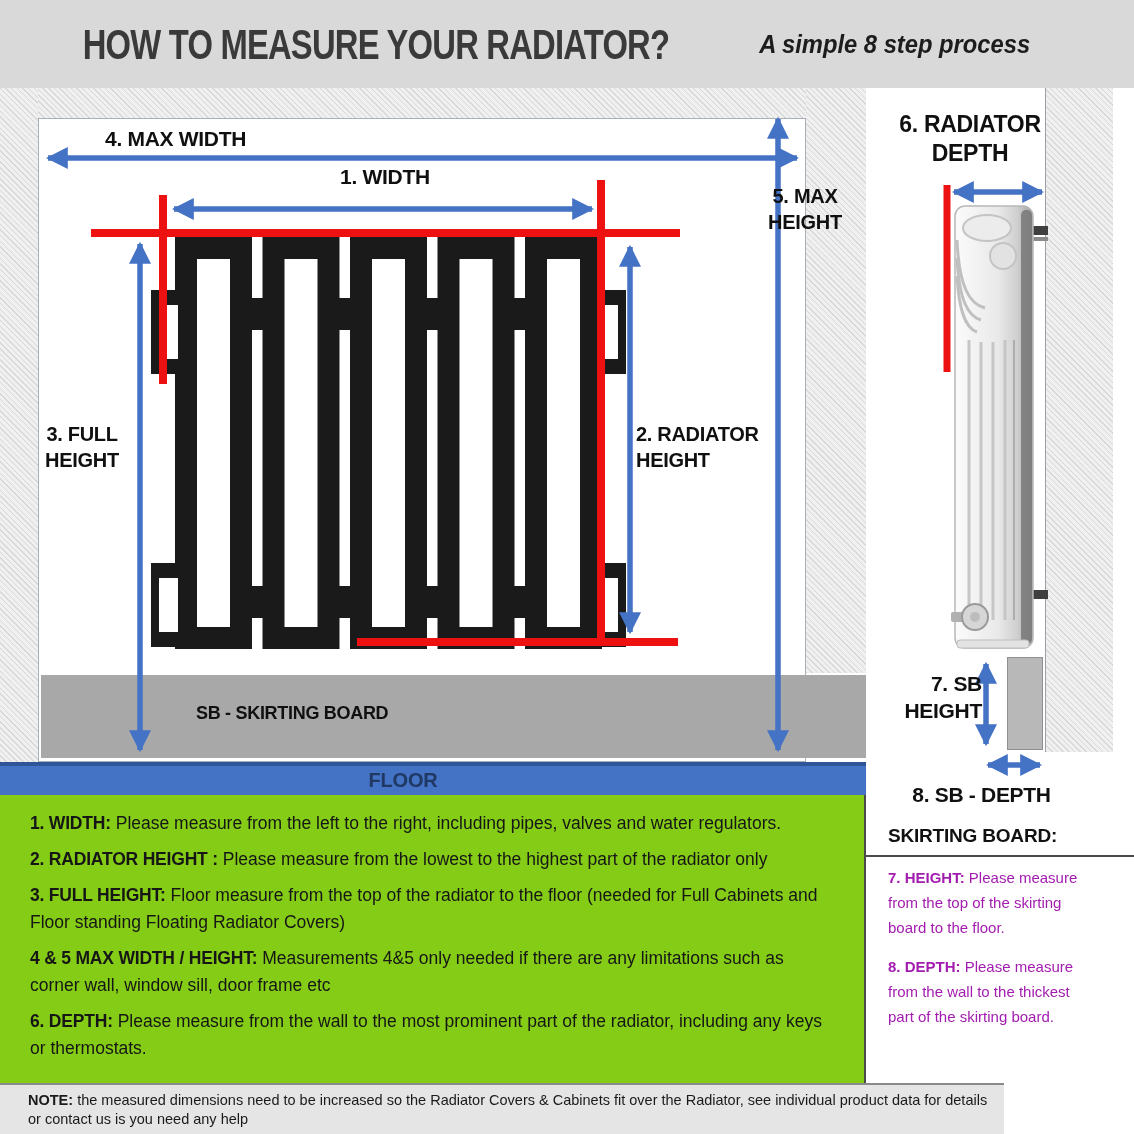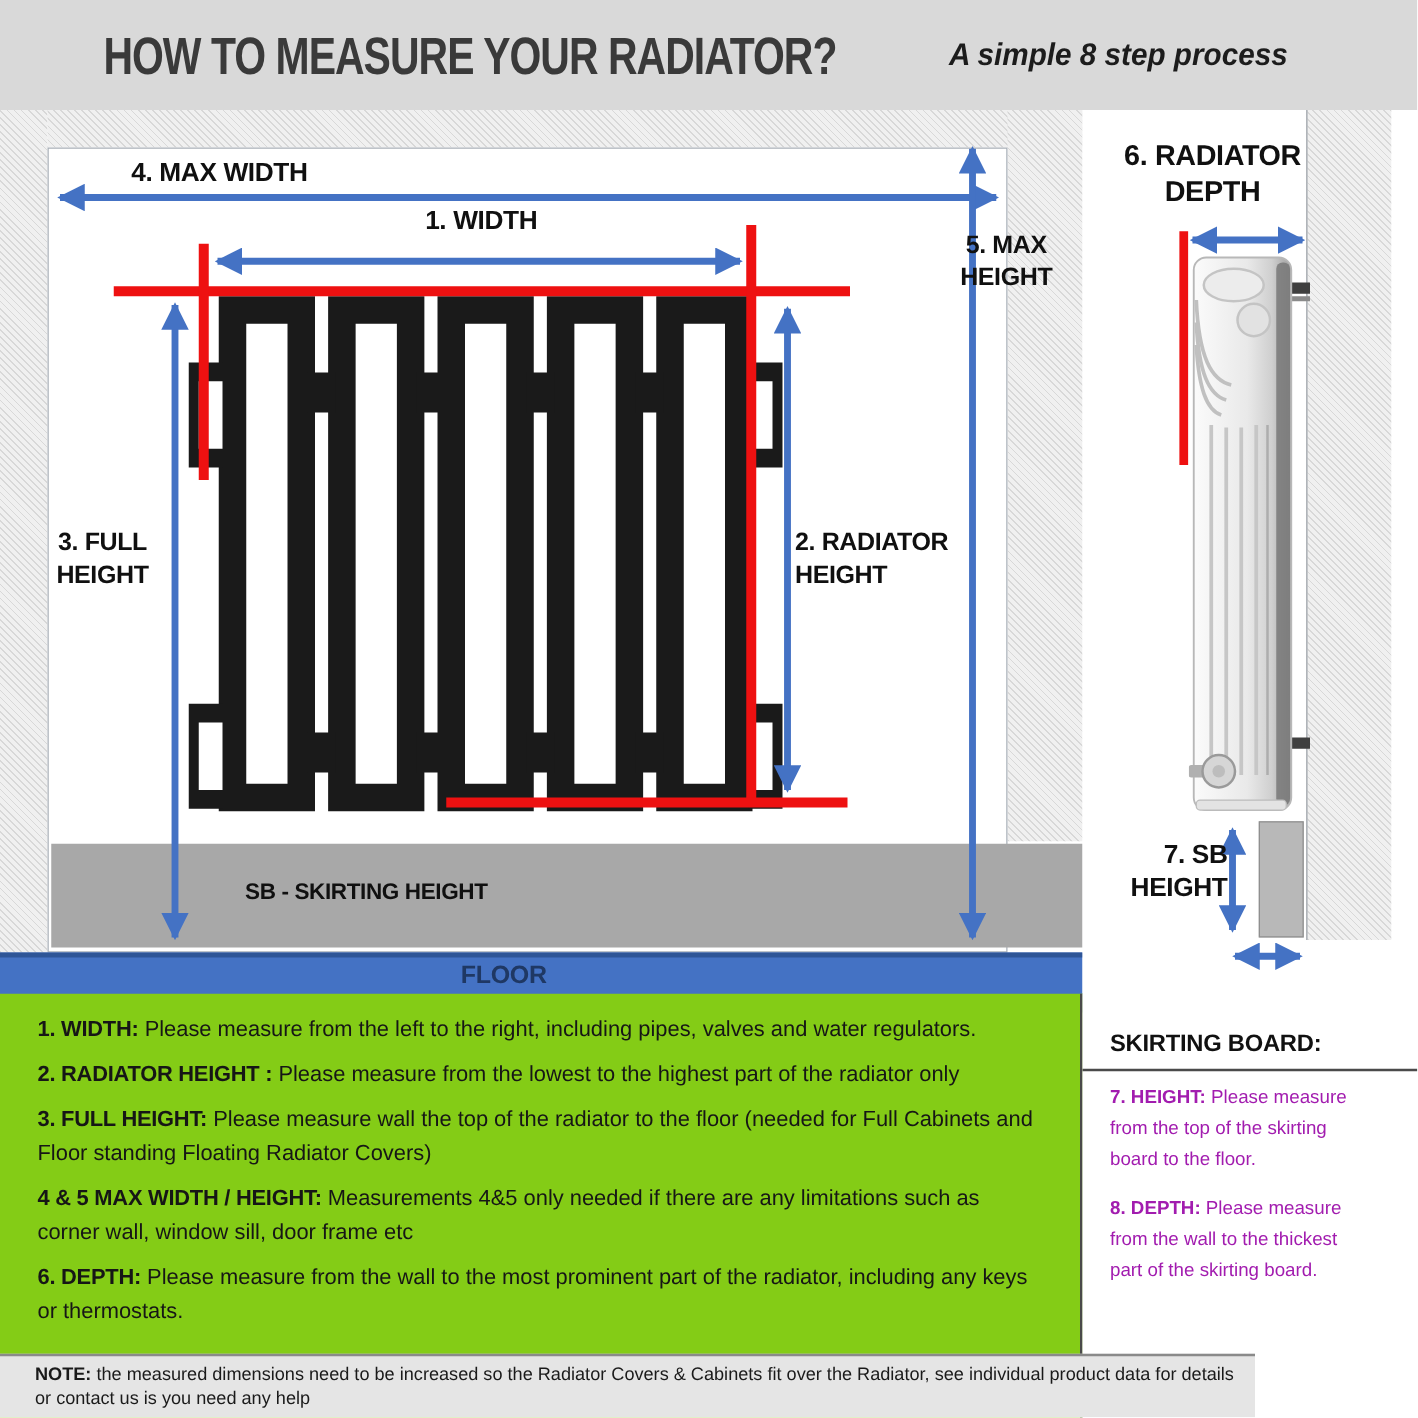--- a/index.html
+++ b/index.html
@@ -130,21 +130,21 @@
       <div>HEIGHT</div>
     </div>
     <div class="lbl lbl-full-height">
       <div>3. FULL</div>
       <div>HEIGHT</div>
     </div>
     <div class="lbl lbl-rad-height">
       <div>2. RADIATOR</div>
       <div>HEIGHT</div>
     </div>
-    <div class="lbl lbl-sb-band">SB - SKIRTING HEIGHT</div>
+    <div class="lbl lbl-sb-band">SB - SKIRTING BOARD</div>
 
     <div class="abs floor-band">
       <div class="floor-text">FLOOR</div>
     </div>
   </div>
 
   <div class="abs side-diagram">
     <div class="abs hatch side-wall"></div>
     <div class="abs sb-rect"></div>
 
@@ -197,26 +197,27 @@
     </svg>
 
     <div class="lbl lbl-depth">
       <div>6. RADIATOR</div>
       <div>DEPTH</div>
     </div>
     <div class="lbl lbl-sb-height">
       <div>7. SB</div>
       <div>HEIGHT</div>
     </div>
+    <div class="lbl lbl-sb-depth">8. SB - DEPTH</div>
   </div>
 
   <div class="abs instructions">
     <p class="inst"><b>1. WIDTH:</b> <span>Please measure from the left to the right, including pipes, valves and water regulators.</span></p>
     <p class="inst"><b>2. RADIATOR HEIGHT :</b> <span>Please measure from the lowest to the highest part of the radiator only</span></p>
-    <p class="inst"><b>3. FULL HEIGHT:</b> <span>Please measure wall the top of the radiator to the floor (needed for Full Cabinets and Floor standing Floating Radiator Covers)</span></p>
+    <p class="inst"><b>3. FULL HEIGHT:</b> <span>Floor measure from the top of the radiator to the floor (needed for Full Cabinets and Floor standing Floating Radiator Covers)</span></p>
     <p class="inst"><b>4 &amp; 5 MAX WIDTH / HEIGHT:</b> <span>Measurements 4&amp;5 only needed if there are any limitations such as corner wall, window sill, door frame etc</span></p>
     <p class="inst"><b>6. DEPTH:</b> <span>Please measure from the wall to the most prominent part of the radiator, including any keys or thermostats.</span></p>
   </div>
 
   <div class="abs side-text">
     <p class="side-heading">SKIRTING BOARD:</p>
     <div class="side-divider"></div>
     <p class="side-item"><b>7. HEIGHT:</b> <span>Please measure from the top of the skirting board to the floor.</span></p>
     <p class="side-item"><b>8. DEPTH:</b> <span>Please measure from the wall to the thickest part of the skirting board.</span></p>
   </div>

